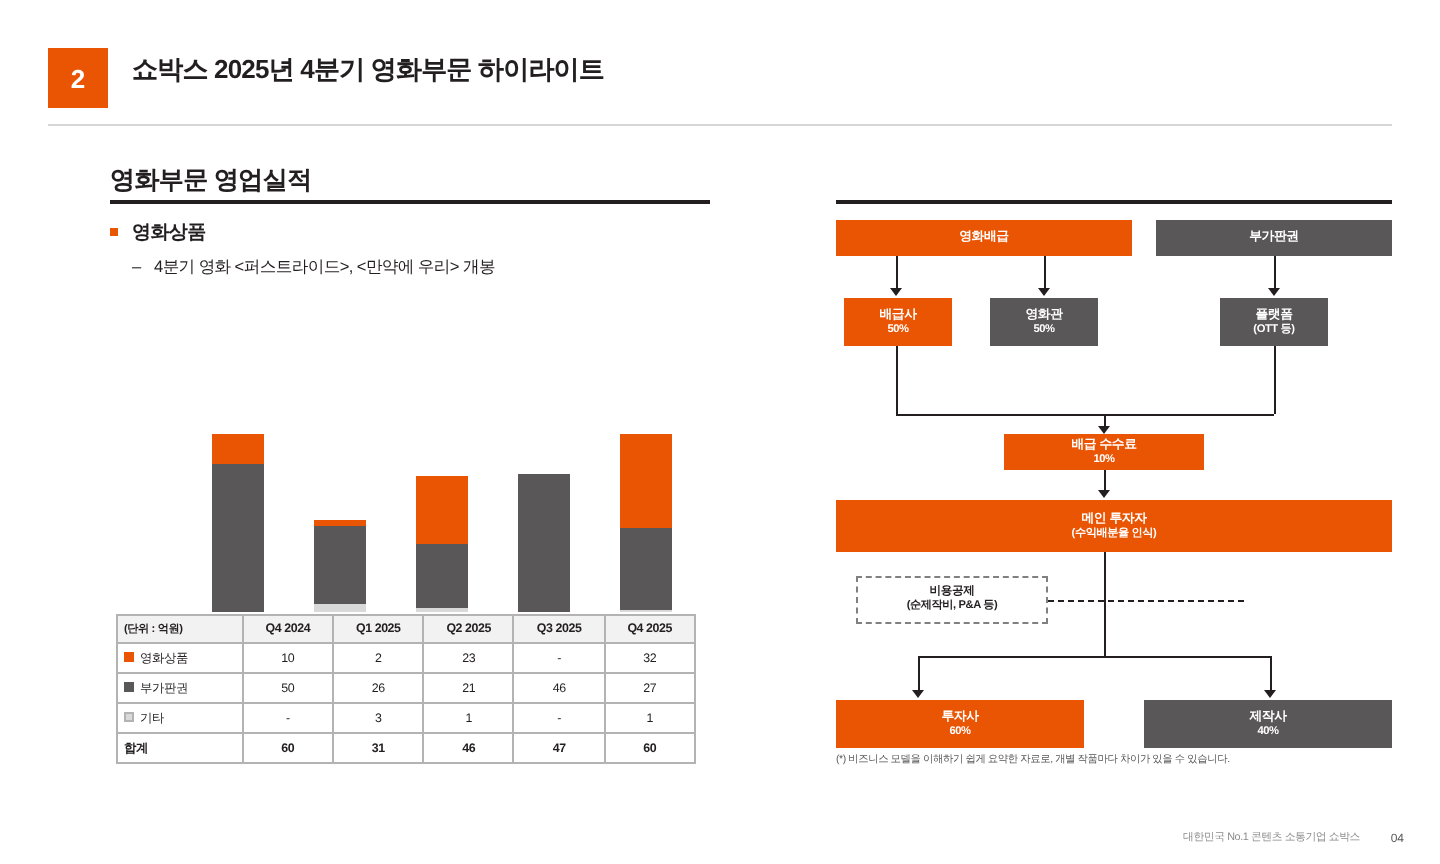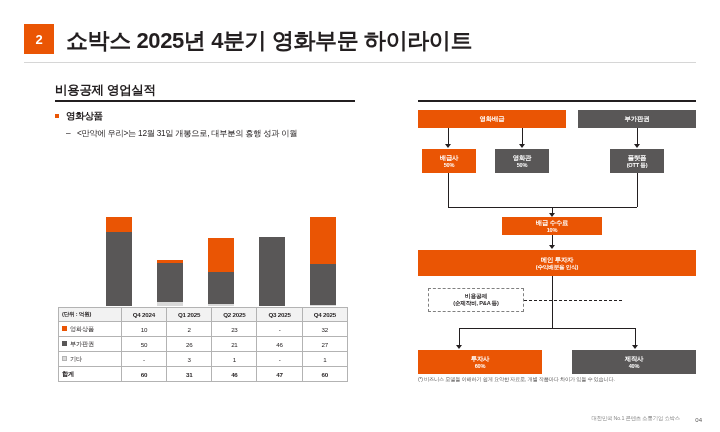--- a/index.html
+++ b/index.html
@@ -16,21 +16,21 @@
 
   
   .hdr-num {
     position:absolute; left:24px; top:24px;
     width:30px; height:30px; background:#ea5504;
     color:#fff; font-size:13px; font-weight:bold;
     display:flex; align-items:center; justify-content:center;
   }
   .hdr-title {
     position:absolute; left:66px; top:26px;
-    font-size:22px; font-weight:bold; letter-spacing:-0.4px;
+    font-size:13px; font-weight:bold; letter-spacing:-0.4px;
     color:#231f20;
   }
   .hdr-rule {
     position:absolute; left:24px; top:62px; width:672px; height:1px;
     background:#d6d6d6;
   }
 
   
   .sec-title {
     position:absolute; font-size:12.5px; font-weight:bold; letter-spacing:-0.3px;
@@ -107,26 +107,26 @@
 </style>
 </head>
 <body>
 
 <div class="slide">
 
   <div class="hdr-num">2</div>
   <div class="hdr-title">쇼박스 2025년 4분기 영화부문 하이라이트</div>
   <div class="hdr-rule"></div>
 
-  <div class="sec-title" style="left:55px; top:82px;">비용공제 영업실적</div>
+  <div class="sec-title" style="left:55px; top:82px;">영화부문 영업실적</div>
   <div class="sec-rule" style="left:55px; top:100px; width:300px;"></div>
 
   <div class="bullets">
     <p class="b1">영화상품</p>
-    <p class="b2">&lt;만약에 우리&gt;는 12월 31일 개봉으로, 대부분의 흥행 성과 이월</p>
+    <p class="b2">4분기 영화 &lt;퍼스트라이드&gt;, &lt;만약에 우리&gt; 개봉</p>
   </div>
 
   <div class="chart">
     <div class="cols">
       <div class="col">
         <div class="stack" style="height:89px;">
           <div class="seg-orange" style="height:14.8px;"></div>
           <div class="seg-gray" style="height:74.2px;"></div>
         </div>
       </div>

